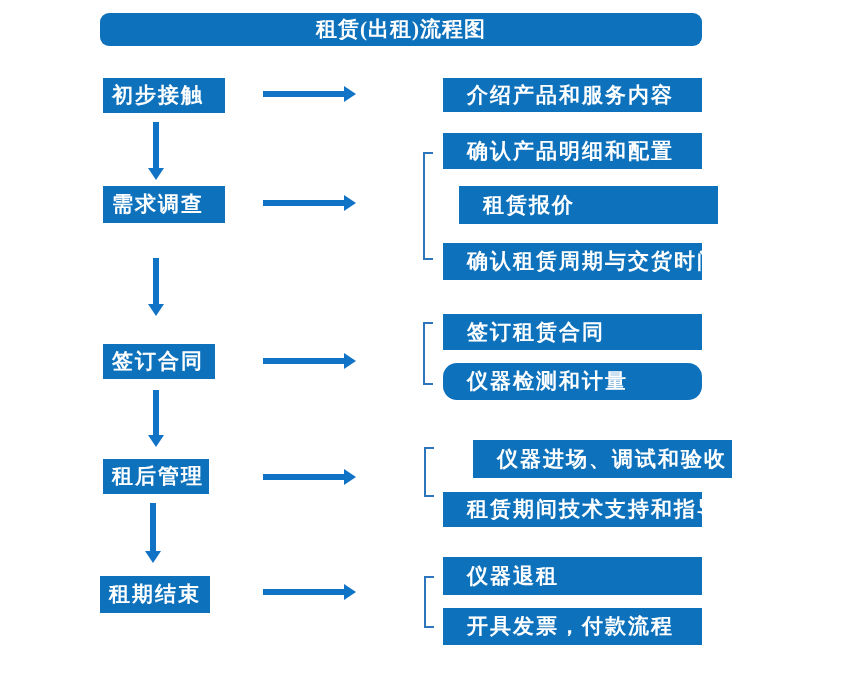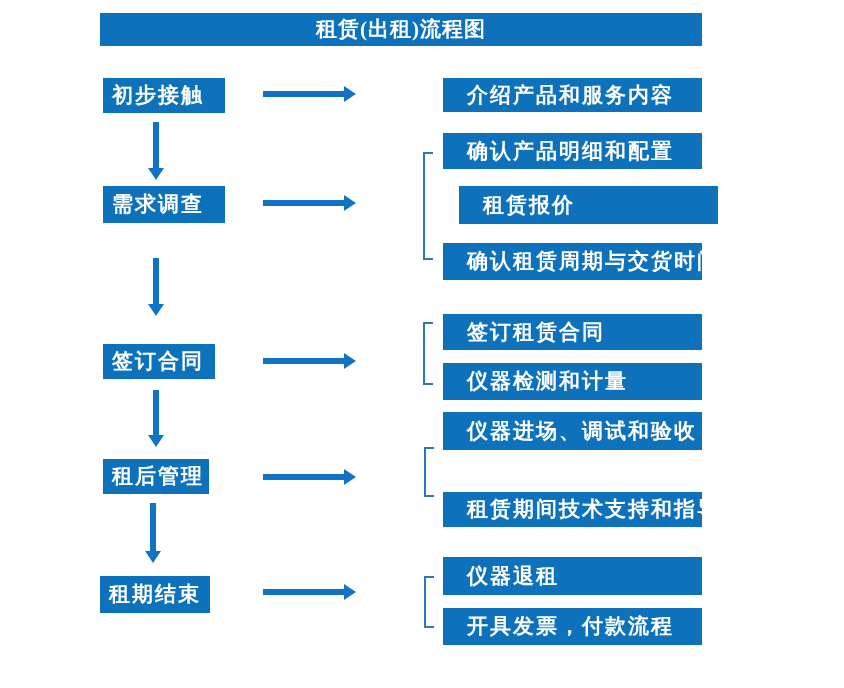--- a/index.html
+++ b/index.html
@@ -27,20 +27,21 @@
     display:flex;
     align-items:center;
     box-sizing:border-box;
     white-space:nowrap;
     line-height:1;
   }
   .title{
     justify-content:center;
     letter-spacing:1px;
     padding:0;
+    border-radius:9px;
   }
   .step{padding-left:9px;}
   .detail{padding-left:24px;width:259px;left:443px;}
   
   .harrow{position:absolute;height:16px;}
   .harrow .stem{position:absolute;left:0;right:10px;top:5px;height:6px;background:var(--arrow-blue);display:block;}
   .harrow .head{position:absolute;right:0;top:0;width:0;height:0;display:block;
     border-top:8px solid transparent;border-bottom:8px solid transparent;border-left:12px solid var(--arrow-blue);}
   
   .varrow{position:absolute;width:16px;}
@@ -113,21 +114,21 @@
   <div class="bracket" style="left:424px;top:447px;height:50px;"></div>
   <div class="bracket" style="left:424px;top:576px;height:52px;"></div>
 
   <div class="box detail" style="top:78px;height:34px;">介绍产品和服务内容</div>
 
   <div class="box detail" style="top:133px;height:36px;">确认产品明细和配置</div>
   <div class="box detail" style="top:186px;height:38px;margin-left:16px;">租赁报价</div>
   <div class="box detail" style="top:243px;height:37px;">确认租赁周期与交货时间</div>
 
   <div class="box detail" style="top:314px;height:36px;">签订租赁合同</div>
-  <div class="box detail" style="top:363px;height:37px;">仪器检测和计量</div>
+  <div class="box detail" style="top:363px;height:37px;border-radius:14px;">仪器检测和计量</div>
 
-  <div class="box detail" style="top:412px;height:38px;">仪器进场、调试和验收</div>
+  <div class="box detail" style="top:440px;height:38px;margin-left:30px;">仪器进场、调试和验收</div>
   <div class="box detail" style="top:492px;height:35px;">租赁期间技术支持和指导</div>
 
   <div class="box detail" style="top:557px;height:38px;text-align:right;">仪器退租</div>
   <div class="box detail" style="top:608px;height:37px;">开具发票，付款流程</div>
 
 </div>
 
 </body></html>

